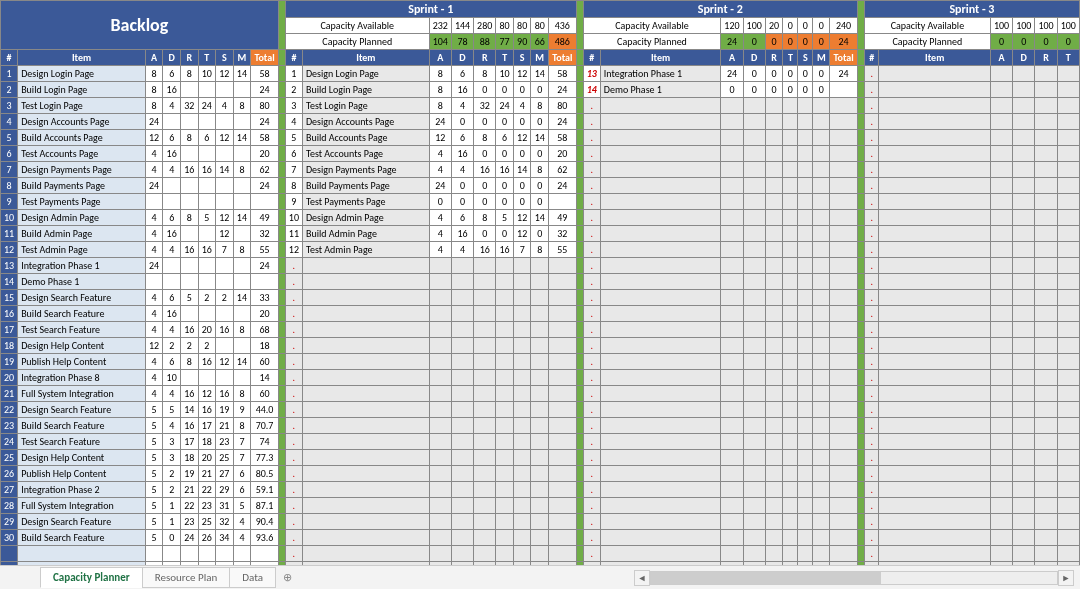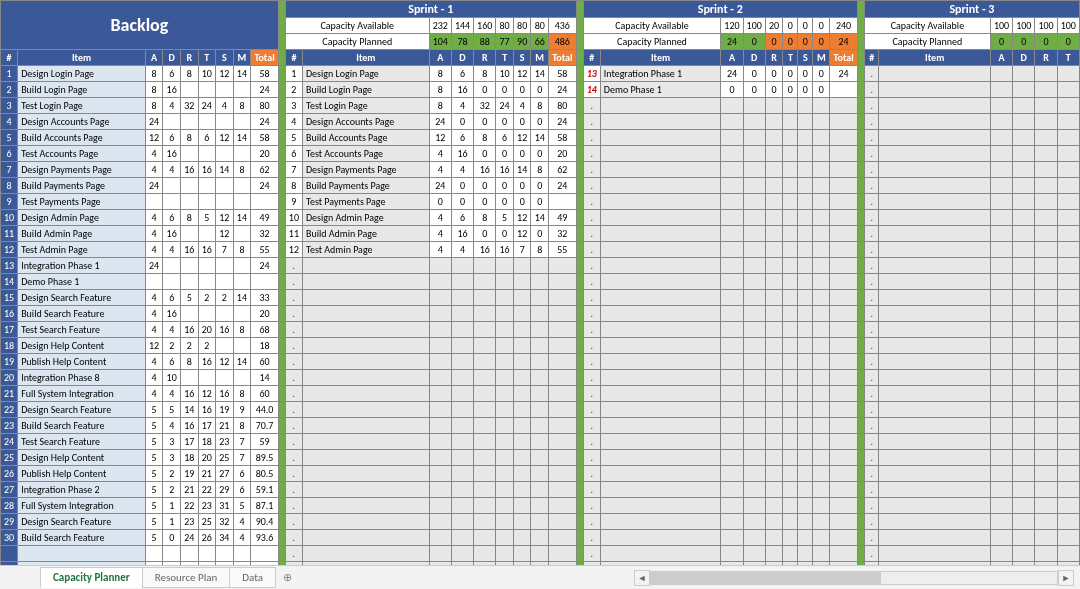--- a/index.html
+++ b/index.html
@@ -49,21 +49,21 @@
           <td class="sprint-title" colspan="9">Sprint - 1</td>
           <td class="sprint-sep" rowspan="3"></td>
           <td class="sprint-title" colspan="9">Sprint - 2</td>
           <td class="sprint-sep" rowspan="3"></td>
           <td class="sprint-title" colspan="6">Sprint - 3</td>
         </tr>
         <tr>
           <td class="cap-label" colspan="2">Capacity Available</td>
           <td class="cap-avail-val">232</td>
           <td class="cap-avail-val">144</td>
-          <td class="cap-avail-val">160</td>
+          <td class="cap-avail-val">280</td>
           <td class="cap-avail-val">80</td>
           <td class="cap-avail-val">80</td>
           <td class="cap-avail-val">80</td>
           <td class="cap-avail-val">436</td>
           <td class="cap-label" colspan="2">Capacity Available</td>
           <td class="cap-avail-val">120</td>
           <td class="cap-avail-val">100</td>
           <td class="cap-avail-val">20</td>
           <td class="cap-avail-val">0</td>
           <td class="cap-avail-val">0</td>
@@ -1012,21 +1012,21 @@
         </tr>
         <tr class="empty-row">
           <td class="idx" style="width:16px">24</td>
           <td class="item-name" style="width:156px">Test Search Feature</td>
           <td class="val" style="width:18px">5</td>
           <td class="val" style="width:18px">3</td>
           <td class="val" style="width:18px">17</td>
           <td class="val" style="width:18px">18</td>
           <td class="val" style="width:18px">23</td>
           <td class="val" style="width:18px">7</td>
-          <td class="tot" style="width:28px">59</td>
+          <td class="tot" style="width:28px">74</td>
           <td class="sprint-sep" style="width:6px"></td>
           <td class="dot" style="width:16px">.</td>
           <td class="item-name-w" style="width:156px"></td>
           <td class="val-g" style="width:18px"></td>
           <td class="val-g" style="width:18px"></td>
           <td class="val-g" style="width:18px"></td>
           <td class="val-g" style="width:18px"></td>
           <td class="val-g" style="width:18px"></td>
           <td class="val-g" style="width:18px"></td>
           <td class="val-g" style="width:28px"></td>
@@ -1050,21 +1050,21 @@
         </tr>
         <tr class="empty-row">
           <td class="idx" style="width:16px">25</td>
           <td class="item-name" style="width:156px">Design Help Content</td>
           <td class="val" style="width:18px">5</td>
           <td class="val" style="width:18px">3</td>
           <td class="val" style="width:18px">18</td>
           <td class="val" style="width:18px">20</td>
           <td class="val" style="width:18px">25</td>
           <td class="val" style="width:18px">7</td>
-          <td class="tot" style="width:28px">89.5</td>
+          <td class="tot" style="width:28px">77.3</td>
           <td class="sprint-sep" style="width:6px"></td>
           <td class="dot" style="width:16px">.</td>
           <td class="item-name-w" style="width:156px"></td>
           <td class="val-g" style="width:18px"></td>
           <td class="val-g" style="width:18px"></td>
           <td class="val-g" style="width:18px"></td>
           <td class="val-g" style="width:18px"></td>
           <td class="val-g" style="width:18px"></td>
           <td class="val-g" style="width:18px"></td>
           <td class="val-g" style="width:28px"></td>

